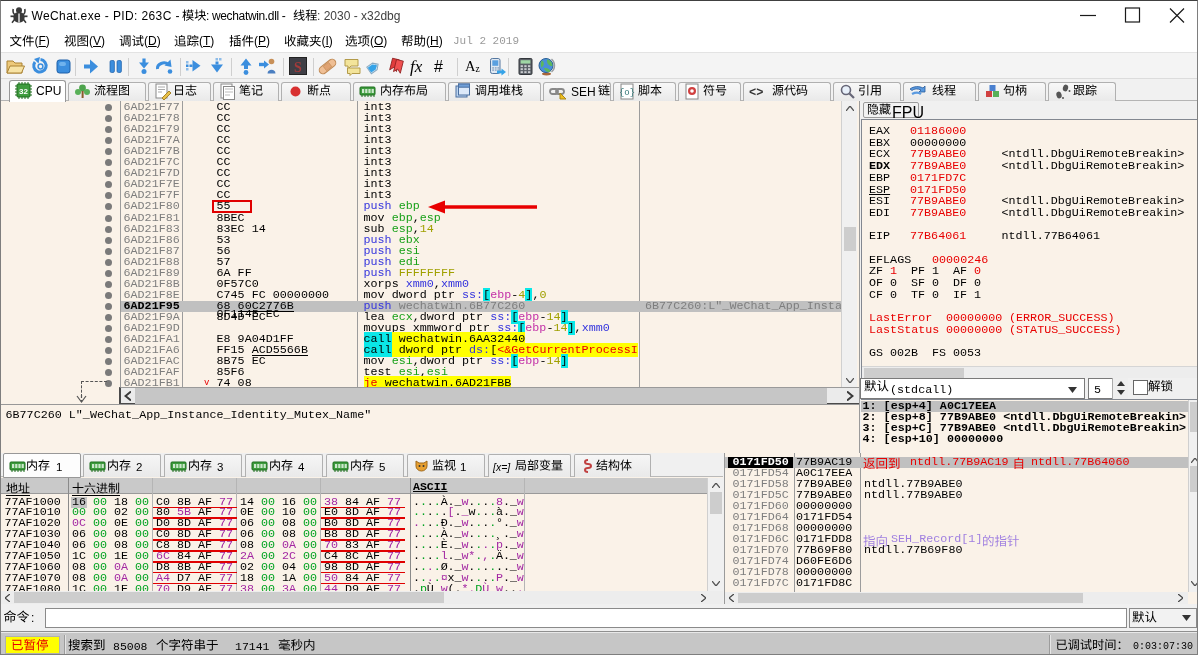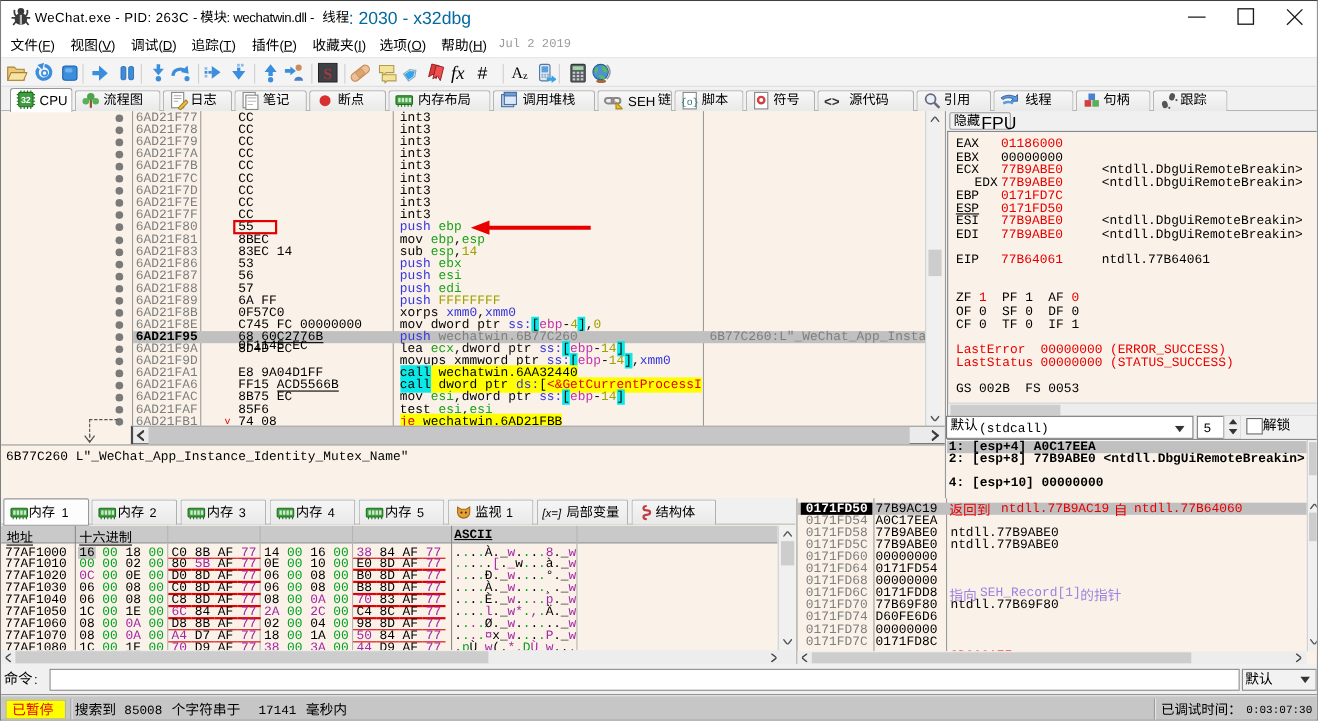--- a/index.html
+++ b/index.html
@@ -32,21 +32,21 @@
 <svg class="a" style="left:9px;top:5px" width="18" height="18" viewBox="0 0 18 18">
       <circle cx="9" cy="4.2" r="3" fill="#3a3a3a"></circle>
       <path d="M3.2 3 C2.6 6 3.6 8 5.4 9 M14.8 3 C15.4 6 14.4 8 12.6 9" fill="none" stroke="#3a3a3a" stroke-width="1.6"></path>
       <path d="M0.5 10.3 H17.5" stroke="#3a3a3a" stroke-width="1.7"></path>
       <path d="M9 6 C13 6 14.6 9 14.6 11.5 C14.6 14.5 12.2 16.5 9 16.5 C5.8 16.5 3.4 14.5 3.4 11.5 C3.4 9 5 6 9 6 Z" fill="#3a3a3a"></path>
       <rect x="8" y="7.5" width="2" height="9" fill="#b9b9b9"></rect>
       <path d="M4.5 13.5 L2 16.8 M13.5 13.5 L16 16.8" stroke="#3a3a3a" stroke-width="1.5"></path>
     </svg>
 <span class="a" style="left:30.5px;top:7.5px;font-size:12px;letter-spacing:.38px;color:#000">WeChat.exe - PID: 263C -</span>
     <span class="a" style="left:205px;top:7.5px;font-size:12px;letter-spacing:-.35px;color:#000">: wechatwin.dll -</span>
-    <span class="a" style="left:316px;top:7.5px;font-size:16px;color:#0369a1">: 2030 - x32dbg</span>
+    <span class="a" style="left:316px;top:7.5px;font-size:12px;color:#404040">: 2030 - x32dbg</span>
 <svg class="a" style="left:1071px;top:0" width="127" height="28" viewBox="0 0 127 28">
 <g stroke="#1a1a1a" stroke-width="1.2" fill="none">
 <path d="M8 14.5 h16"></path>
 <rect x="53.5" y="7" width="14" height="14"></rect>
 <path d="M98 7.5 L112 21.5 M112 7.5 L98 21.5"></path>
 </g>
     </svg>
 </div>
 
 <div class="a" style="left:0;top:28px;width:1198px;height:24px;background:#fff;border-bottom:1px solid #e3e3e3">
@@ -461,36 +461,37 @@
 <div class="a" style="left:3px;top:1px;width:56px;height:16px;background:#f2f2f2;border:1px solid #9c9c9c;border-radius:2px"></div>
 <span class="a" style="left:32px;top:3px;font-size:16px">FPU</span>
 <div class="a" style="left:1px;top:18px;width:338px;height:259px;background:#faf2e8;border:1px solid #828790;border-right:none">
 <div class="rrow m" style="left:7px;top:6.0px;">EAX</div>
 <div class="rrow m rd" style="left:48px;top:6.0px">01186000</div>
 <div class="rrow m" style="left:7px;top:17.7px;">EBX</div>
 <div class="rrow m " style="left:48px;top:17.7px">00000000</div>
 <div class="rrow m" style="left:7px;top:29.4px;">ECX</div>
 <div class="rrow m rd" style="left:48px;top:29.4px">77B9ABE0</div>
 <div class="rrow m" style="left:139.5px;top:29.4px">&lt;ntdll.DbgUiRemoteBreakin&gt;</div>
-<div class="rrow m" style="left:24px;top:41.1px;">EDX</div>
+<div class="rrow m" style="left:7px;top:41.1px;font-weight:bold;">EDX</div>
 <div class="rrow m rd" style="left:48px;top:41.1px">77B9ABE0</div>
 <div class="rrow m" style="left:139.5px;top:41.1px">&lt;ntdll.DbgUiRemoteBreakin&gt;</div>
 <div class="rrow m" style="left:7px;top:52.8px;">EBP</div>
 <div class="rrow m rd" style="left:48px;top:52.8px">0171FD7C</div>
 <div class="rrow m" style="left:7px;top:64.5px;text-decoration:underline;">ESP</div>
 <div class="rrow m rd" style="left:48px;top:64.5px">0171FD50</div>
 <div class="rrow m" style="left:7px;top:76.2px;">ESI</div>
 <div class="rrow m rd" style="left:48px;top:76.2px">77B9ABE0</div>
 <div class="rrow m" style="left:139.5px;top:76.2px">&lt;ntdll.DbgUiRemoteBreakin&gt;</div>
 <div class="rrow m" style="left:7px;top:87.9px;">EDI</div>
 <div class="rrow m rd" style="left:48px;top:87.9px">77B9ABE0</div>
 <div class="rrow m" style="left:139.5px;top:87.9px">&lt;ntdll.DbgUiRemoteBreakin&gt;</div>
 <div class="rrow m" style="left:7px;top:111.3px;">EIP</div>
 <div class="rrow m rd" style="left:48px;top:111.3px">77B64061</div>
 <div class="rrow m" style="left:139.5px;top:111.3px">ntdll.77B64061</div>
+<div class="rrow m" style="left:0;top:134.7px;width:330px"><span class="a" style="left:7px">EFLAGS</span><span class="a rd" style="left:70px">00000246</span></div>
 <div class="rrow m" style="left:0;top:146.4px;width:330px"><span class="a" style="left:7px">ZF</span><span class="a rd" style="left:28px">1</span><span class="a" style="left:49px">PF</span><span class="a" style="left:70px">1</span><span class="a" style="left:91px">AF</span><span class="a rd" style="left:112px">0</span></div>
 <div class="rrow m" style="left:0;top:158.1px;width:330px"><span class="a" style="left:7px">OF</span><span class="a" style="left:28px">0</span><span class="a" style="left:49px">SF</span><span class="a" style="left:70px">0</span><span class="a" style="left:91px">DF</span><span class="a" style="left:112px">0</span></div>
 <div class="rrow m" style="left:0;top:169.8px;width:330px"><span class="a" style="left:7px">CF</span><span class="a" style="left:28px">0</span><span class="a" style="left:49px">TF</span><span class="a" style="left:70px">0</span><span class="a" style="left:91px">IF</span><span class="a" style="left:112px">1</span></div>
 <div class="rrow m" style="left:0;top:193.2px;width:330px"><span class="a rd" style="left:7px">LastError</span><span class="a rd" style="left:84px">00000000</span><span class="a rd" style="left:147px">(ERROR_SUCCESS)</span></div>
 <div class="rrow m" style="left:0;top:204.9px;width:330px"><span class="a rd" style="left:7px">LastStatus</span><span class="a rd" style="left:84px">00000000</span><span class="a rd" style="left:147px">(STATUS_SUCCESS)</span></div>
 <div class="rrow m" style="left:0;top:228.3px;width:330px"><span class="a" style="left:7px">GS</span><span class="a" style="left:28px">002B</span><span class="a" style="left:70px">FS</span><span class="a" style="left:91px">0053</span></div>
 <div class="a" style="left:0;top:246px;width:337px;height:12px;background:#ededed;border-top:1px solid #d5d5d5">
 <div class="sbt" style="left:2px;top:1px;width:100px;height:10px"></div>
       </div>
 </div>
@@ -509,20 +510,21 @@
 <svg class="a" style="left:4px;top:12px" width="8" height="5">
         <path d="M0 0 L4 5 L8 0" fill="#333"></path>
       </svg>
 </div>
 <div class="a" style="left:273px;top:279px;width:15px;height:15px;background:#fff;border:1px solid #666"></div>
 
 <div class="a" style="left:1px;top:298px;width:339px;height:154px;background:#faf2e8;border-top:1px solid #828790">
 <div class="a" style="left:0;top:1px;width:327px;height:11px;background:#c0c0c0"></div>
 <div class="row m" style="left:1.5px;top:1.00px;font-weight:bold">1: [esp+4] A0C17EEA</div>
 <div class="row m" style="left:1.5px;top:12.05px;font-weight:bold">2: [esp+8] 77B9ABE0 &lt;ntdll.DbgUiRemoteBreakin&gt;</div>
+<div class="row m" style="left:1.5px;top:23.10px;font-weight:bold">3: [esp+C] 77B9ABE0 &lt;ntdll.DbgUiRemoteBreakin&gt;</div>
 <div class="row m" style="left:1.5px;top:34.15px;font-weight:bold">4: [esp+10] 00000000</div>
 <div class="a" style="left:327px;top:0;width:12px;height:145px;background:#f0f0f0;border-left:1px solid #cfcfcf">
 <div class="sbt" style="left:1px;top:2px;width:10px;height:30px"></div>
       </div>
 <div class="a" style="left:0;top:145px;width:327px;height:9px;background:#ededed">
 <div class="sbt" style="left:2px;top:1px;width:240px;height:8px"></div>
       </div>
 </div>
 </div>
 

